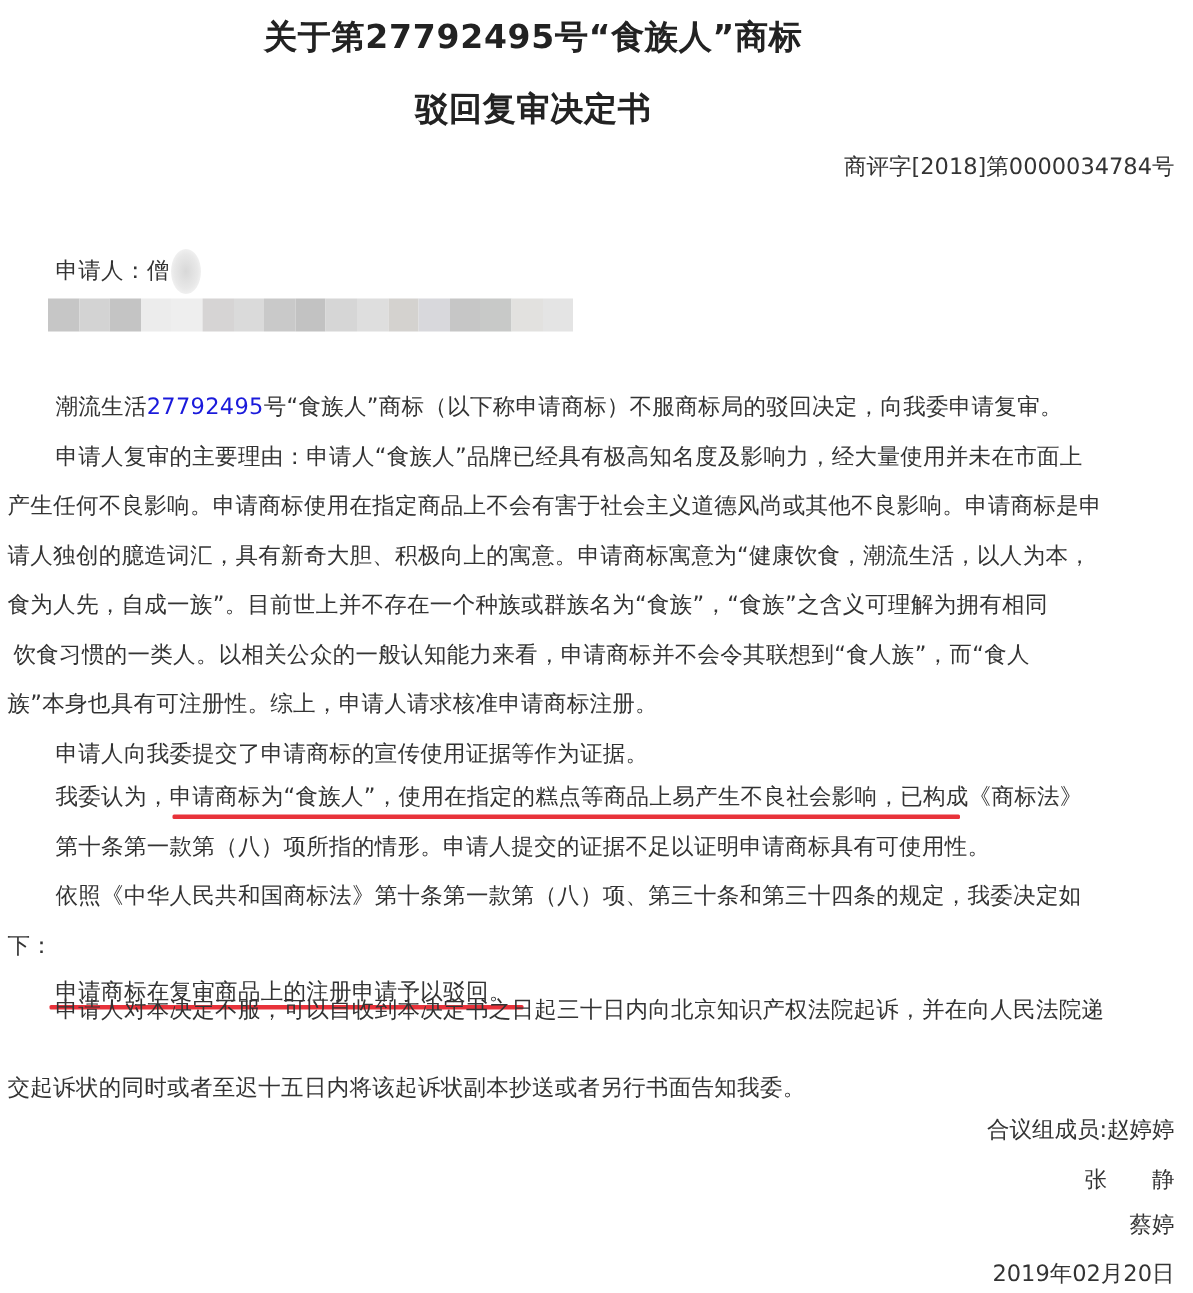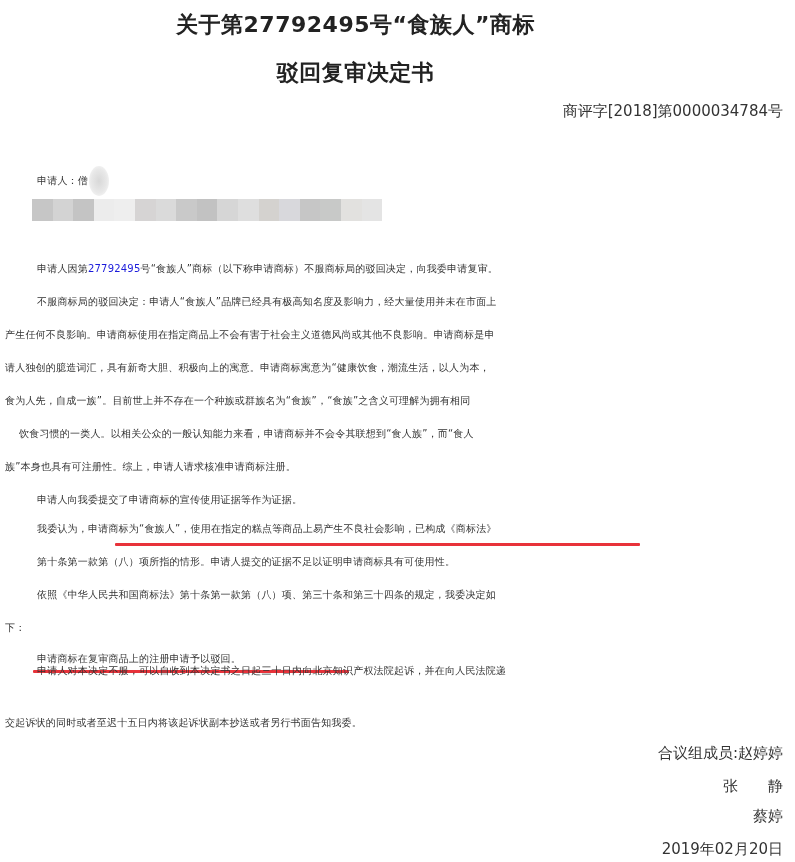--- a/index.html
+++ b/index.html
@@ -3,21 +3,21 @@
 <meta charset="utf-8">
 <style>
   html, body { margin:0; padding:0; background:#ffffff; }
   body { width:795px; height:862px; position:relative; overflow:hidden;
          font-family:"DejaVu Sans","Liberation Sans",sans-serif; color:#333333; }
   .title { position:absolute; left:0; width:711px; text-align:center;
            font-weight:bold; font-size:22px; color:#222222; letter-spacing:0.5px; }
   #t1 { top:10px; }
   #t2 { top:58px; }
   .docno { position:absolute; right:12px; top:102px; font-size:15px; color:#333; }
-  .line { position:absolute; font-size:10px; white-space:nowrap; color:#333; letter-spacing:0.2px; }
+  .line { position:absolute; font-size:15px; white-space:nowrap; color:#333; letter-spacing:0.2px; }
   .num { color:#1a1adb; }
   .blur-name { display:inline-block; width:20px; height:30px; vertical-align:middle;
                background:radial-gradient(ellipse at center,#d8d8d8 0%,#e8e8e8 55%,#ffffff 100%);
                border-radius:50%; margin-left:1px; }
   .pixel-strip { position:absolute; left:32px; top:199px; width:350px; height:22px; display:flex; }
   .pixel-strip span { flex:1; height:100%; }
   .uline { position:absolute; height:3px; background:#e8323a; border-radius:1px; }
   .right { position:absolute; right:12px; font-size:15px; color:#333; text-align:right; white-space:nowrap; }
 </style>
 </head>
@@ -44,28 +44,28 @@
     <span style="background: rgb(222, 222, 222);"></span>
     <span style="background: rgb(212, 210, 207);"></span>
     <span style="background: rgb(216, 216, 220);"></span>
     <span style="background: rgb(198, 198, 198);"></span>
     <span style="background: rgb(200, 201, 200);"></span>
     <span style="background: rgb(226, 225, 223);"></span>
     <span style="background: rgb(228, 228, 228);"></span>
   </div>
 
 <div class="line" style="left:37px;top:262px;">
-  <span>申请人因第</span><span class="num">27792495</span><span>号“食族人”商标（以下称申请商标）不服商标局的驳回决定，向我委申请复审。</span>
+  <span>潮流生活</span><span class="num">27792495</span><span>号“食族人”商标（以下称申请商标）不服商标局的驳回决定，向我委申请复审。</span>
 </div>
 
-<div class="line" style="left:37px;top:295px;">不服商标局的驳回决定：申请人“食族人”品牌已经具有极高知名度及影响力，经大量使用并未在市面上</div>
+<div class="line" style="left:37px;top:295px;">申请人复审的主要理由：申请人“食族人”品牌已经具有极高知名度及影响力，经大量使用并未在市面上</div>
 <div class="line" style="left:5px;top:328px;">产生任何不良影响。申请商标使用在指定商品上不会有害于社会主义道德风尚或其他不良影响。申请商标是申</div>
 <div class="line" style="left:5px;top:361px;">请人独创的臆造词汇，具有新奇大胆、积极向上的寓意。申请商标寓意为“健康饮食，潮流生活，以人为本，</div>
 <div class="line" style="left:5px;top:394px;">食为人先，自成一族”。目前世上并不存在一个种族或群族名为“食族”，“食族”之含义可理解为拥有相同</div>
-<div class="line" style="left:19px;top:427px;">饮食习惯的一类人。以相关公众的一般认知能力来看，申请商标并不会令其联想到“食人族”，而“食人</div>
+<div class="line" style="left:9px;top:427px;">饮食习惯的一类人。以相关公众的一般认知能力来看，申请商标并不会令其联想到“食人族”，而“食人</div>
 <div class="line" style="left:5px;top:460px;">族”本身也具有可注册性。综上，申请人请求核准申请商标注册。</div>
 
 <div class="line" style="left:37px;top:493px;">申请人向我委提交了申请商标的宣传使用证据等作为证据。</div>
 
 <div class="line" style="left:37px;top:522px;">我委认为，申请商标为“食族人”，使用在指定的糕点等商品上易产生不良社会影响，已构成《商标法》</div>
 <div class="uline" style="left:115px;top:543px;width:525px;"></div>
 <div class="line" style="left:5px;top:555px;margin-left:32px;">第十条第一款第（八）项所指的情形。申请人提交的证据不足以证明申请商标具有可使用性。</div>
 
 <div class="line" style="left:37px;top:588px;">依照《中华人民共和国商标法》第十条第一款第（八）项、第三十条和第三十四条的规定，我委决定如</div>
 <div class="line" style="left:5px;top:621px;">下：</div>

